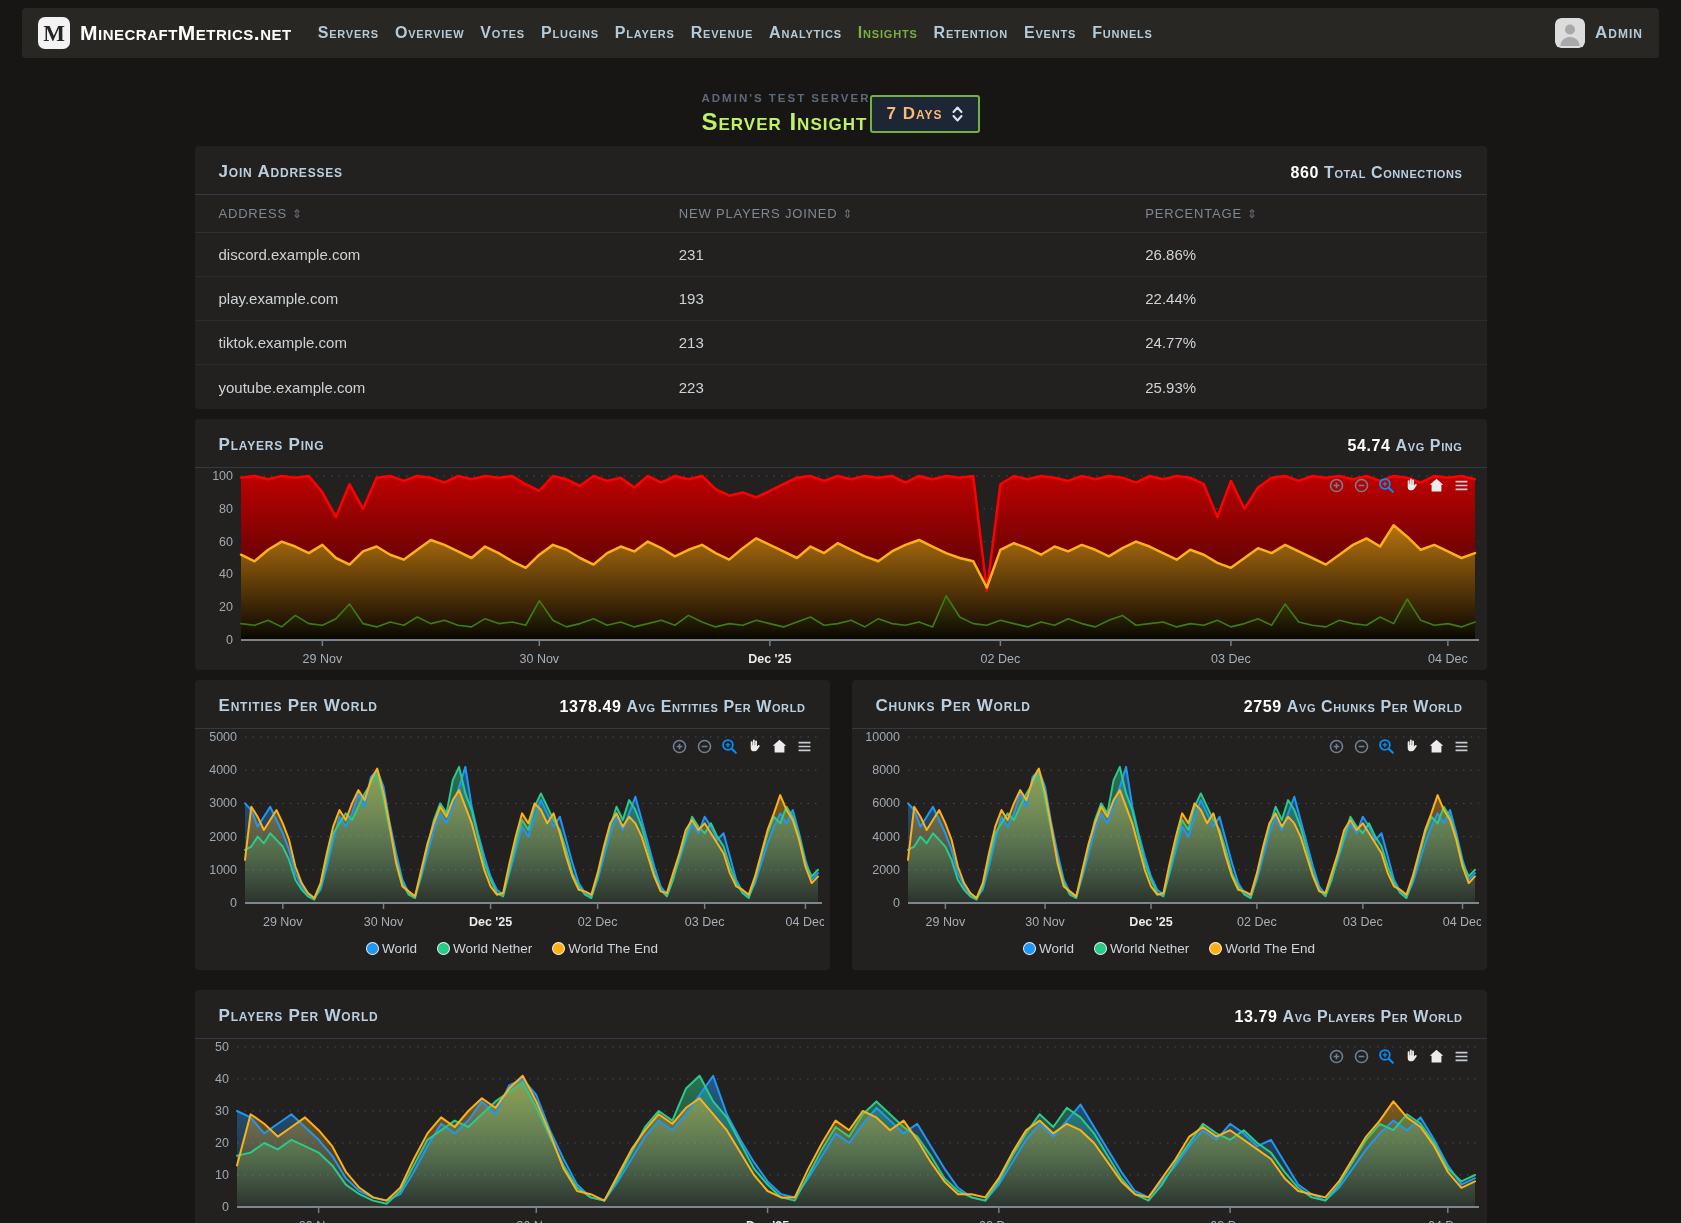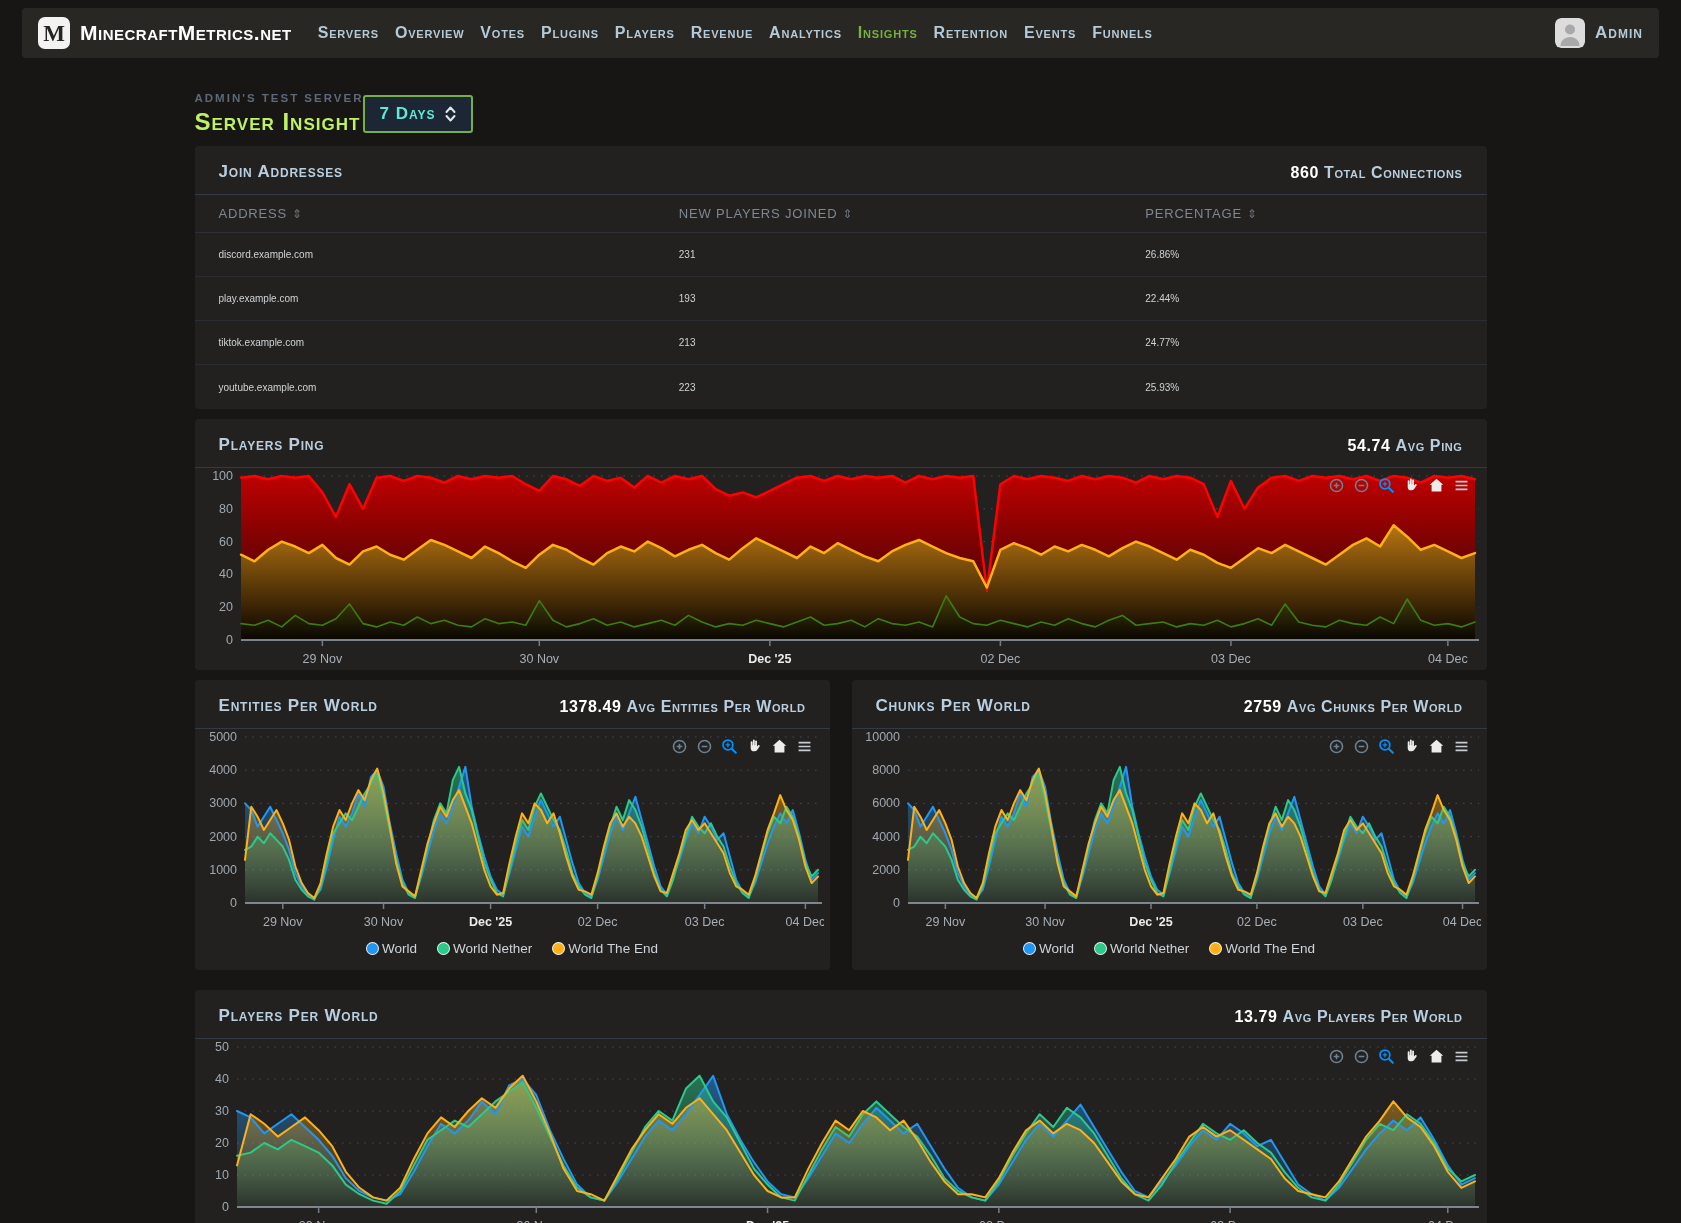--- a/index.html
+++ b/index.html
@@ -41,37 +41,37 @@
   }
   .nav-link.active { color: #76b041; }
   .nav-user { margin-left: auto; display: flex; align-items: center; gap: 10px; }
   .avatar { width: 30px; height: 30px; border-radius: 6px; overflow: hidden; cursor: pointer; }
   .nav-user-name {
     font-variant: small-caps; font-weight: bold; font-size: 17px;
     letter-spacing: 1px; color: #b5cad8; cursor: pointer;
   }
   
   .main { width: 1292px; margin: 34px auto 0; }
-  .page-head { display: flex; justify-content: flex-start; align-items: center; }
+  .page-head { display: flex; justify-content: center; align-items: center; }
   .eyebrow {
     font-size: 11.5px; letter-spacing: 2px; color: #5d6878;
     text-transform: uppercase; font-weight: bold; margin-bottom: 4px;
   }
   .page-title {
     font-variant: small-caps; font-size: 24px; font-weight: bold;
     letter-spacing: 1px; color: #bef264;
   }
   .range-select {
     display: flex; align-items: center; gap: 8px;
     background: #1c2634; border: 2px solid #76b041; border-radius: 3px;
     padding: 7px 14px; cursor: pointer;
   }
   .range-select .range-label {
     font-variant: small-caps; font-weight: bold; font-size: 17px;
-    letter-spacing: 1px; color: #5eead4;
+    letter-spacing: 1px; color: #fdba74;
   }
   
   .card { background: #232120; border-radius: 4px; margin-top: 10px; }
   .card-head {
     display: flex; justify-content: space-between; align-items: flex-end;
     padding: 16px 24px 12px; border-bottom: 1px solid #343a45;
   }
   .card-title {
     font-variant: small-caps; font-weight: bold; font-size: 17px;
     letter-spacing: .8px; color: #b9cfdf;
@@ -82,21 +82,21 @@
   .thead, .trow { display: grid; grid-template-columns: 37% 37.5% 25.5%; padding: 0 24px; }
   .thead {
     height: 38px; align-items: center;
     color: #7e8792; font-size: 13px; letter-spacing: .8px; text-transform: uppercase;
     border-bottom: 1px solid #2d3037;
   }
   .th { cursor: pointer; }
   .sort { color: #6c737d; font-size: 12px; margin-left: 5px; }
   .trow {
     height: 44px; align-items: center;
-    font-size: 10px; color: #ced2d5;
+    font-size: 15px; color: #ced2d5;
     border-bottom: 1px solid #2a2d33;
   }
   .trow:last-child { border-bottom: none; }
   
   .chart-block { position: relative; padding: 2px 6px 0; }
   .toolbar {
     position: absolute; top: 8px; right: 16px;
     display: flex; align-items: center; gap: 6px; z-index: 5;
   }
   .ticon { width: 19px; height: 19px; cursor: pointer; display: inline-block; }

